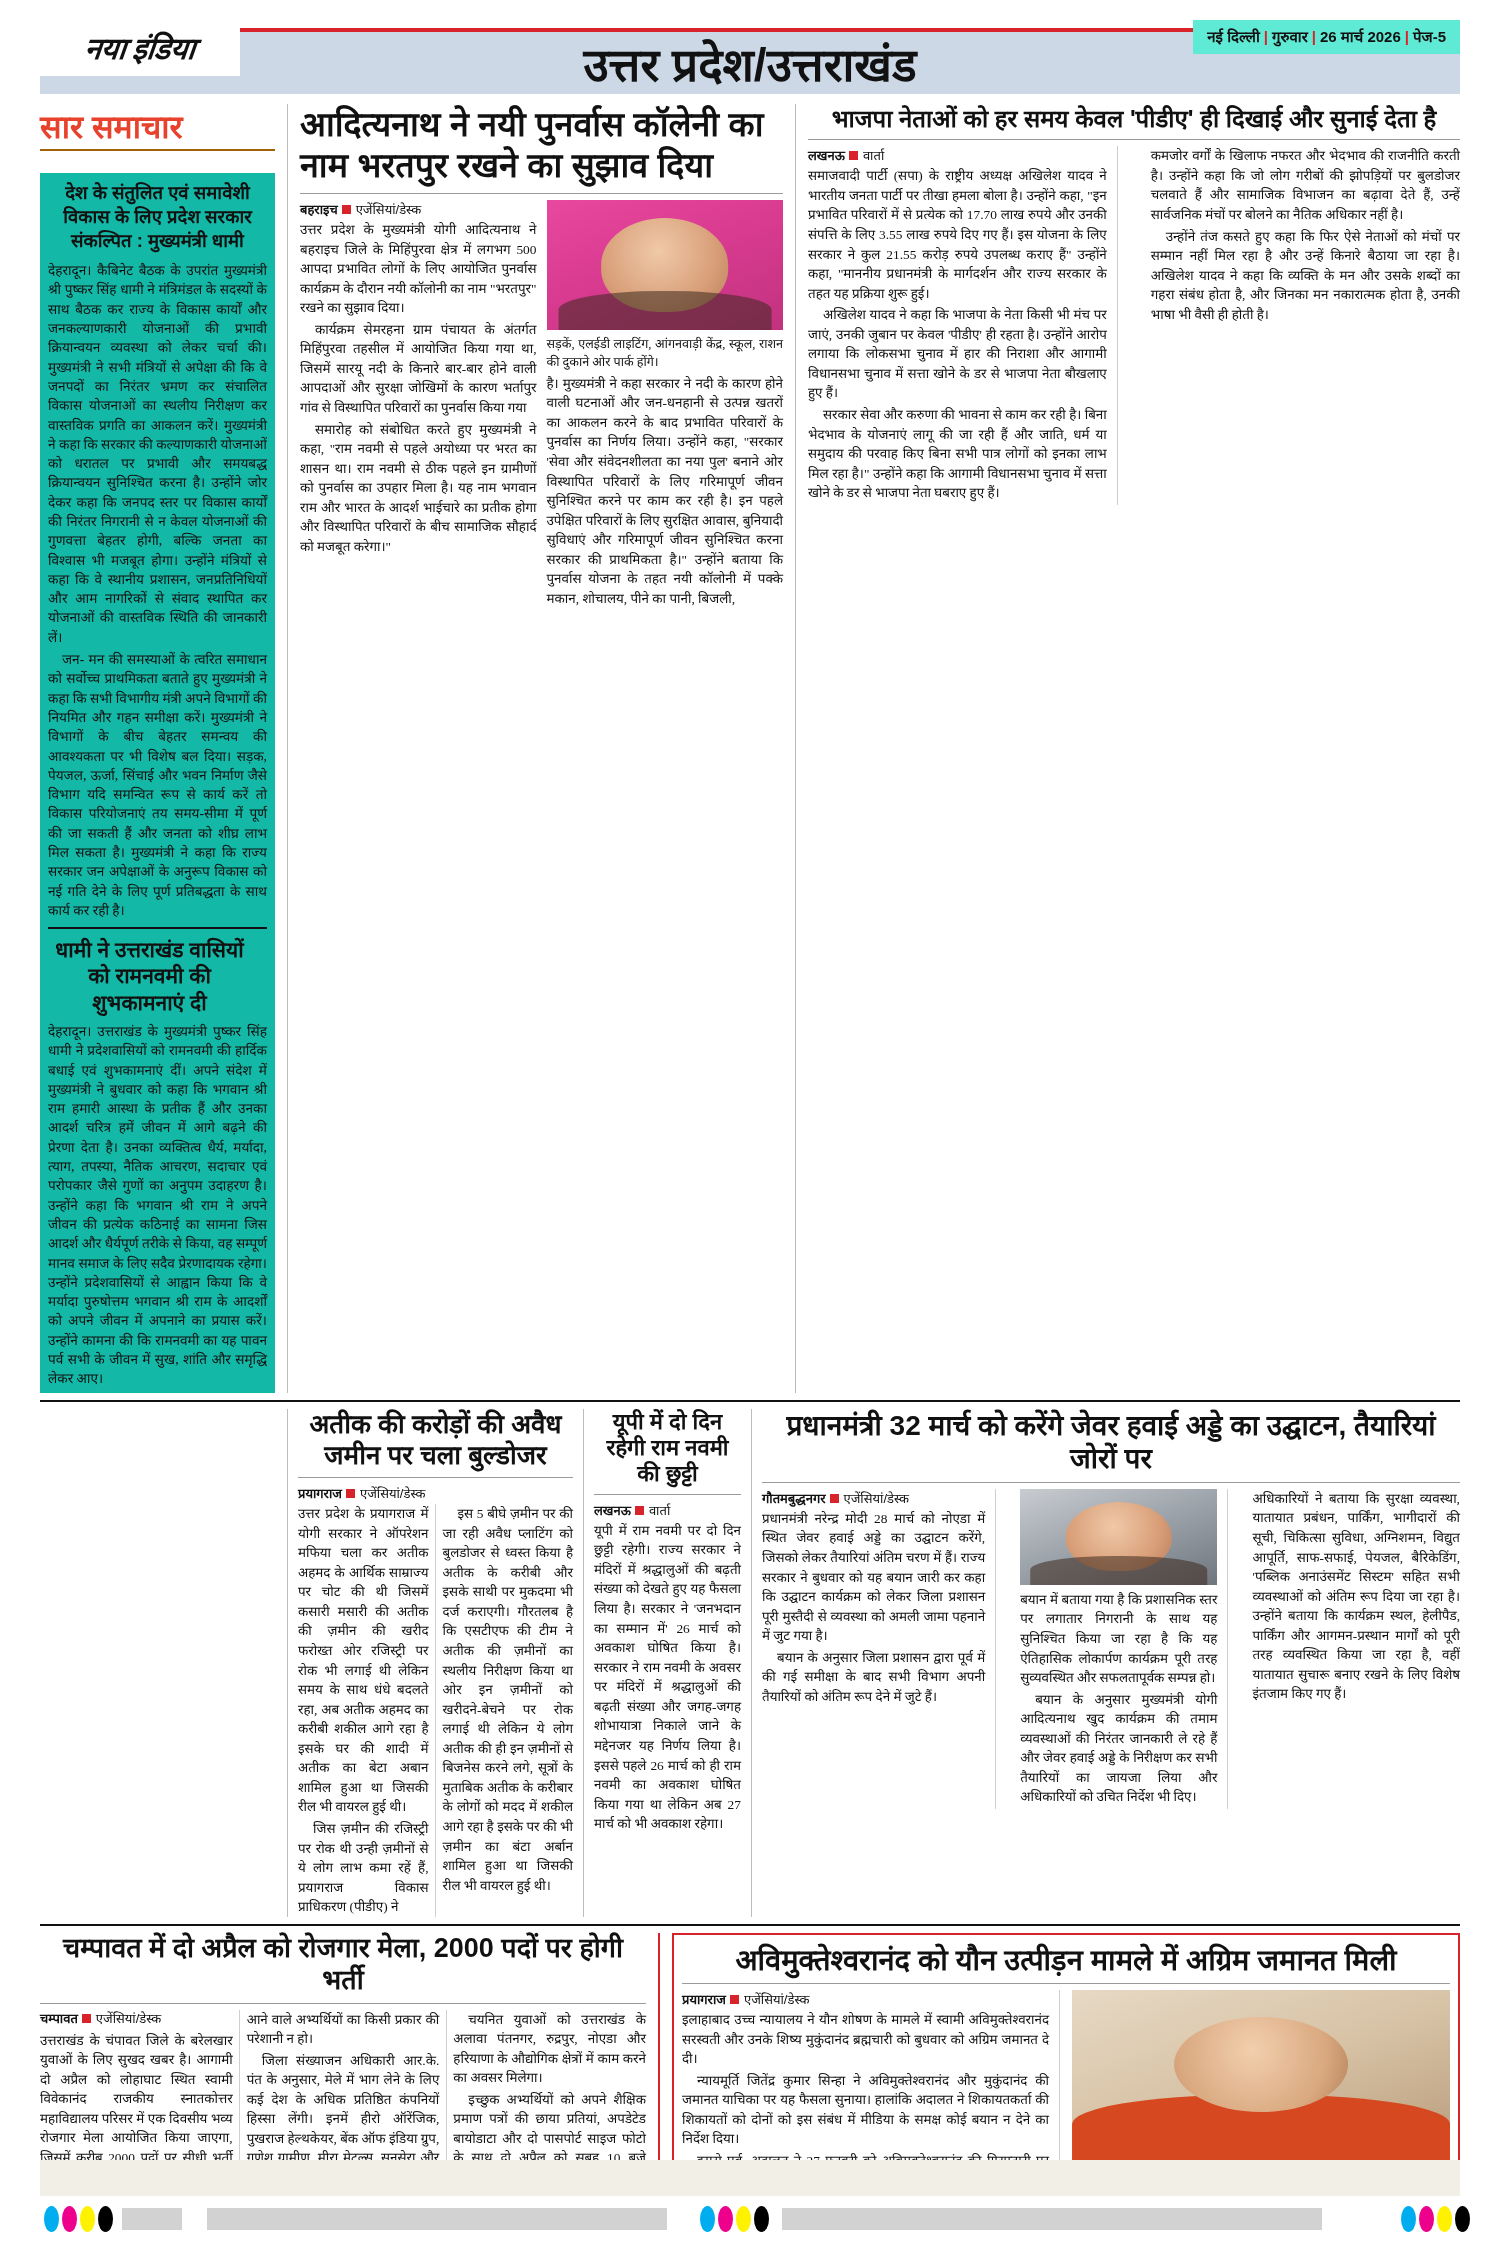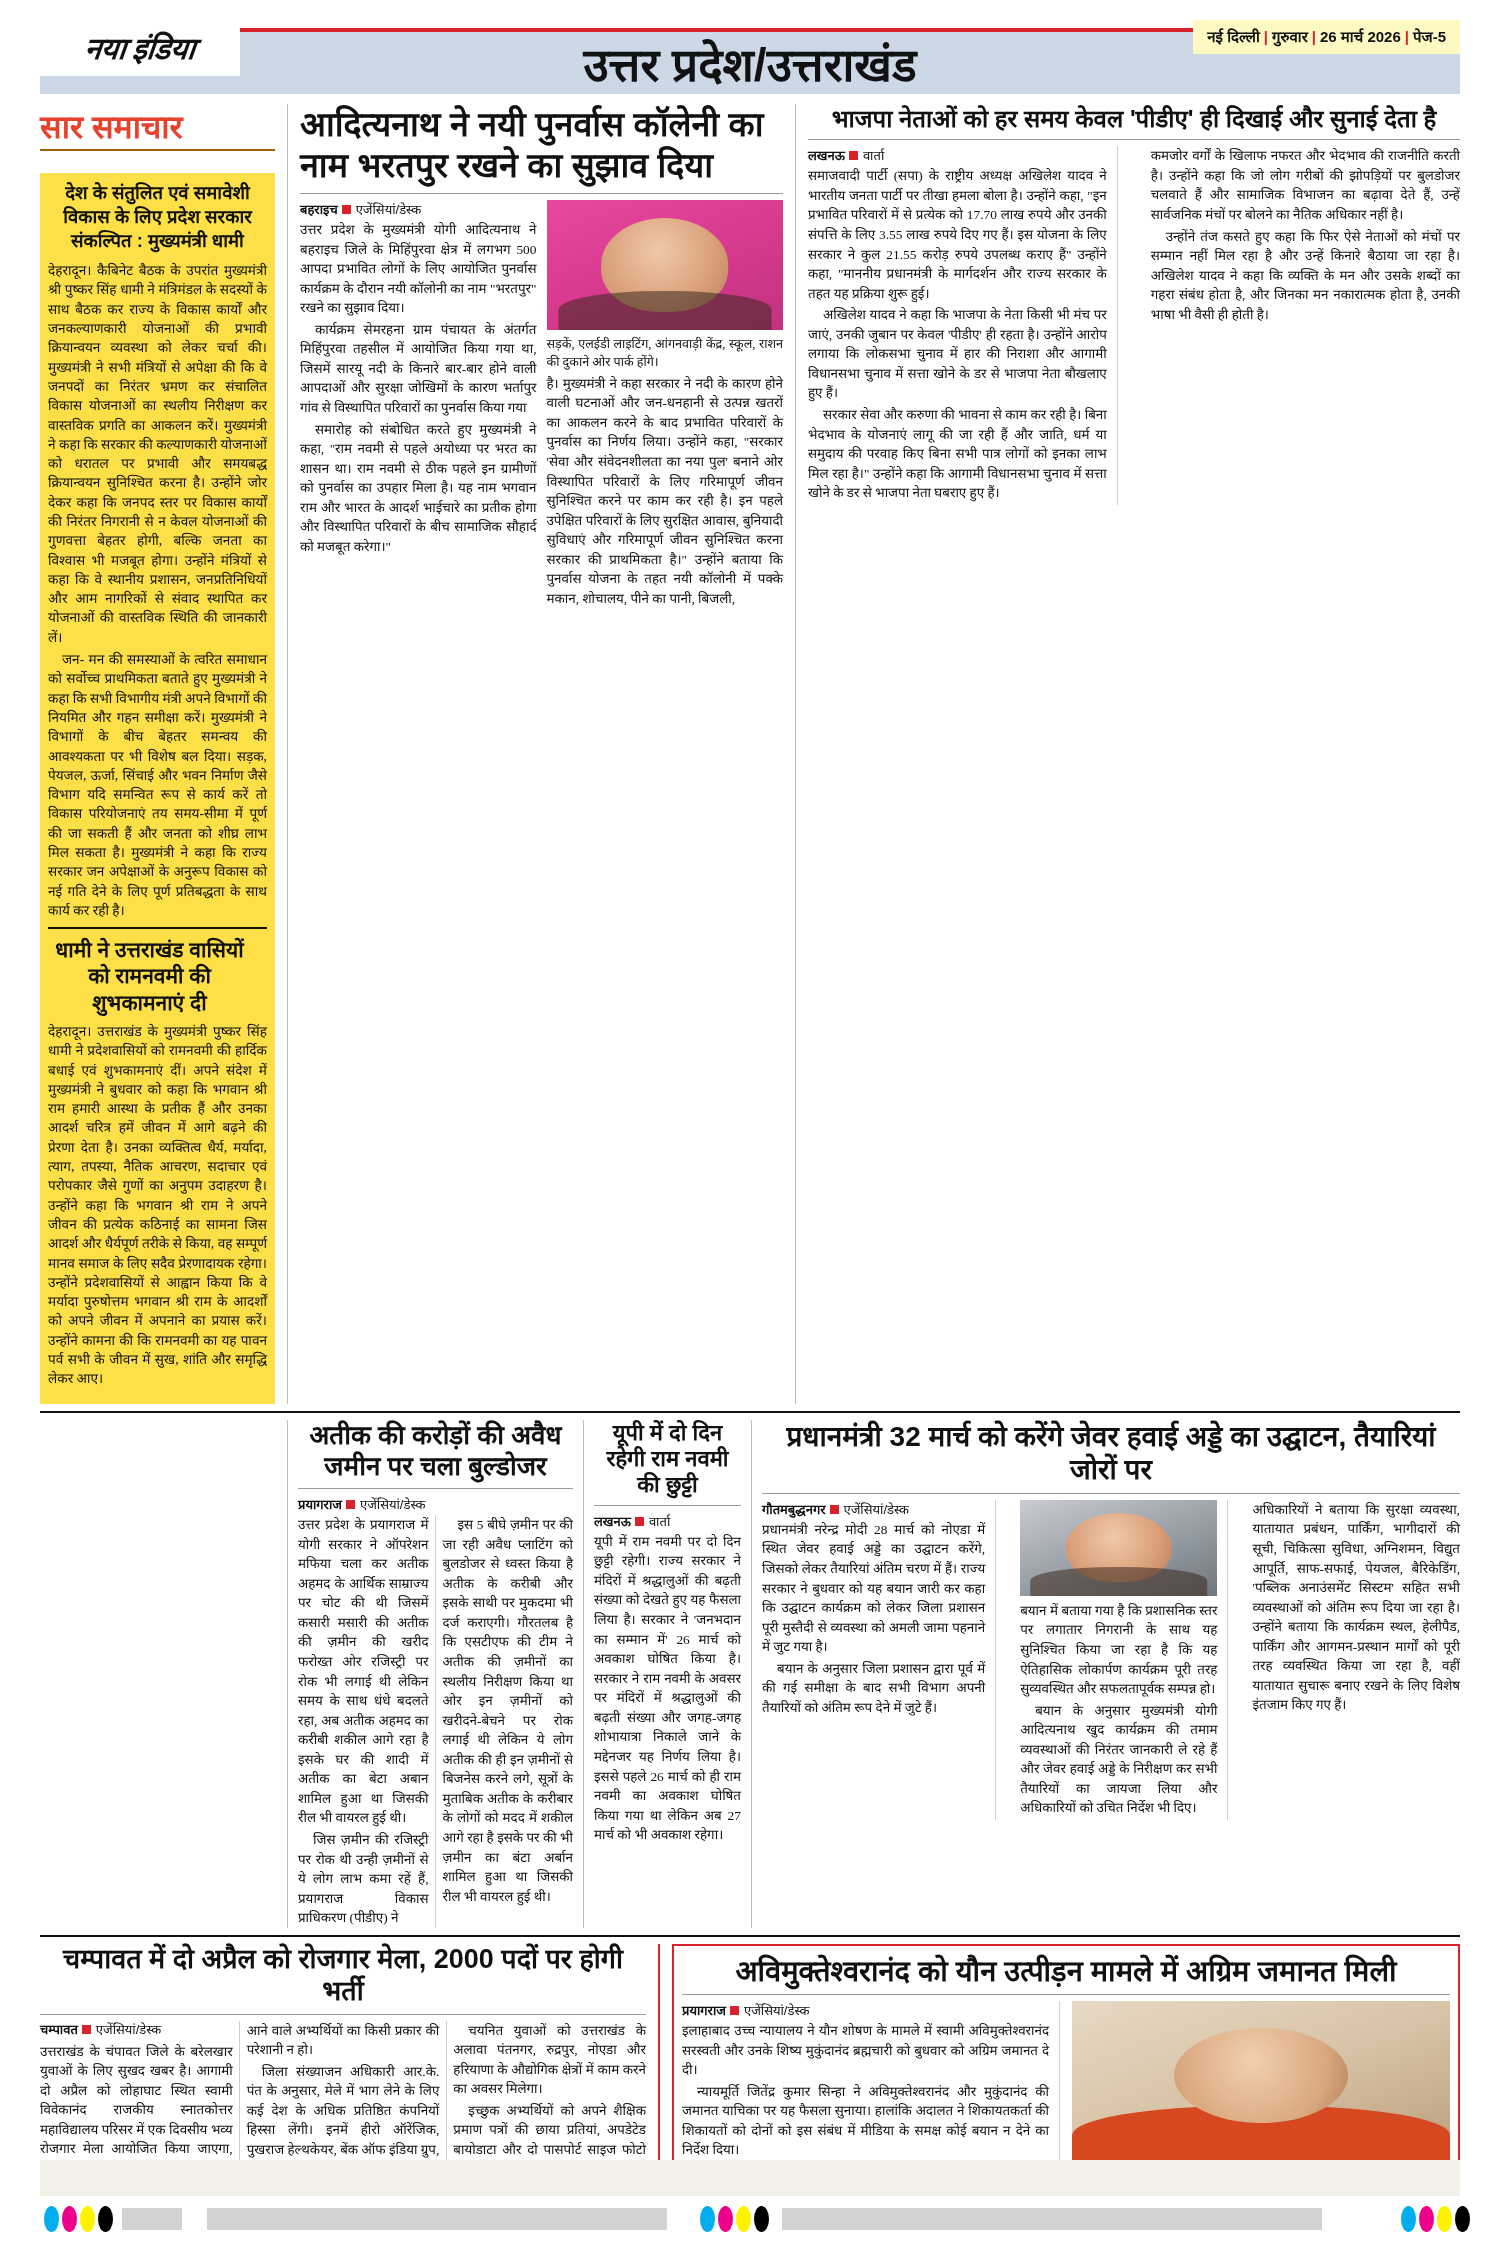--- a/index.html
+++ b/index.html
@@ -19,21 +19,21 @@
   .mast-band { position:absolute; left:40px; right:40px; top:32px; height:62px; background:#ccd8e6; }
   .logo-box {
     position:absolute; left:40px; top:18px; width:200px; height:58px;
     background:#ffffff; display:flex; align-items:center; justify-content:center;
   }
   .logo-text {
     font-family:"Liberation Serif", serif; font-weight:700; font-size:30px; font-style:italic;
     color:#111; letter-spacing:-0.5px; transform: skewX(-6deg);
   }
   .dateline {
-    position:absolute; right:40px; top:20px; height:34px; background:#fef9c3;
+    position:absolute; right:40px; top:20px; height:34px; background:#5eead4;
     padding:6px 14px 4px 14px; font-family:"Liberation Sans", sans-serif;
     font-size:15px; font-weight:700; color:#111; white-space:nowrap;
   }
   .dateline .sep { color:#d8232a; font-weight:700; padding:0 4px; }
   .section-title {
     position:absolute; left:0; right:0; top:32px; text-align:center;
     font-family:"Liberation Sans", sans-serif; font-weight:700; font-size:46px;
     color:#111; letter-spacing:0px;
   }
 
@@ -48,21 +48,21 @@
   .col-sidebar { width:248px; flex:0 0 248px; padding-right:12px; border-right:1px solid #bdbdbd; }
   .col-lead { width:508px; flex:0 0 508px; padding:0 12px; border-right:1px solid #bdbdbd; }
   .col-right { width:none; flex:1 1 auto; padding-left:12px; }
 
   
   .sidebar-head {
     font-family:"Liberation Sans", sans-serif; font-weight:700; font-size:32px;
     color:#e8412c; border-bottom:2px solid #a16207; padding-bottom:2px; margin-bottom:22px;
     letter-spacing:0px;
   }
-  .sidebar-card { background:#fde047; padding:8px 8px 12px 8px; }
+  .sidebar-card { background:#14b8a6; padding:8px 8px 1px 8px; }
   .sidebar-kicker {
     font-family:"Liberation Sans", sans-serif; font-weight:700; font-size:18.5px;
     line-height:1.3; text-align:center; color:#111; margin-bottom:8px;
   }
   .sidebar-body { font-size:13.6px; line-height:1.42; text-align:justify; }
   .sidebar-body p { text-indent:14px; margin-bottom:3px; }
   .sidebar-body p.first { text-indent:0; }
 
   .sb-sub-head {
     font-family:"Liberation Sans", sans-serif; font-weight:700; font-size:21px;

